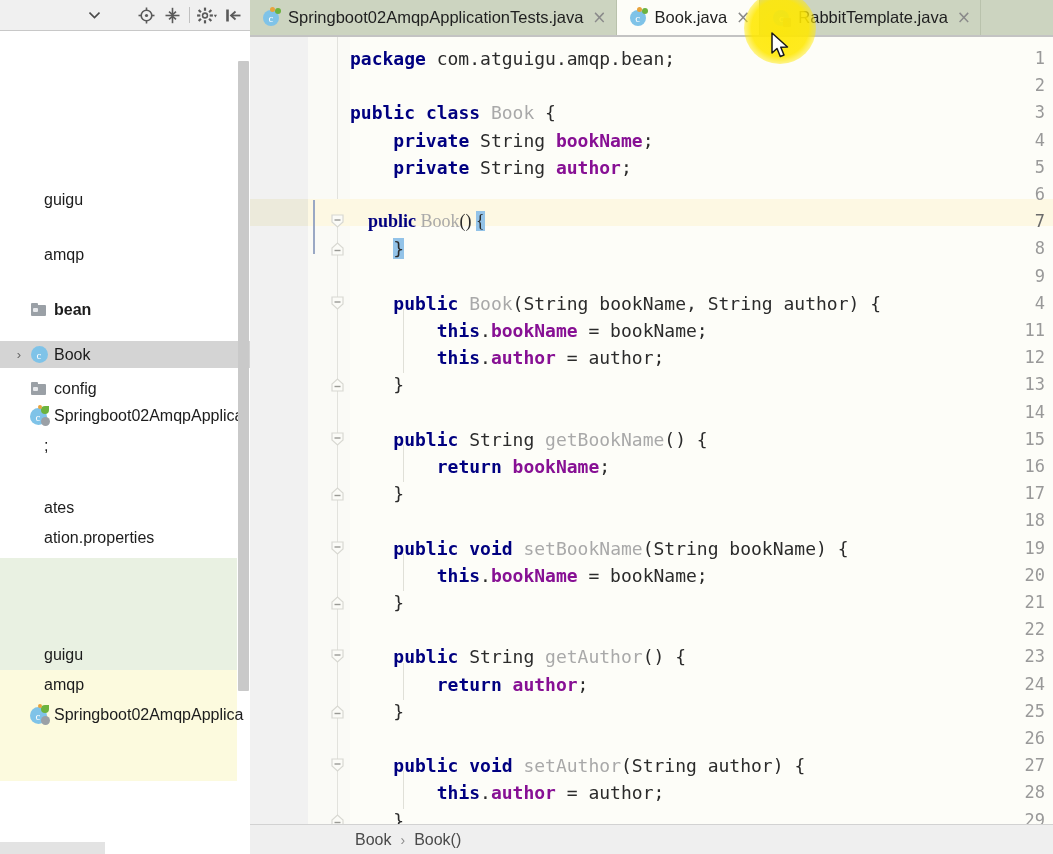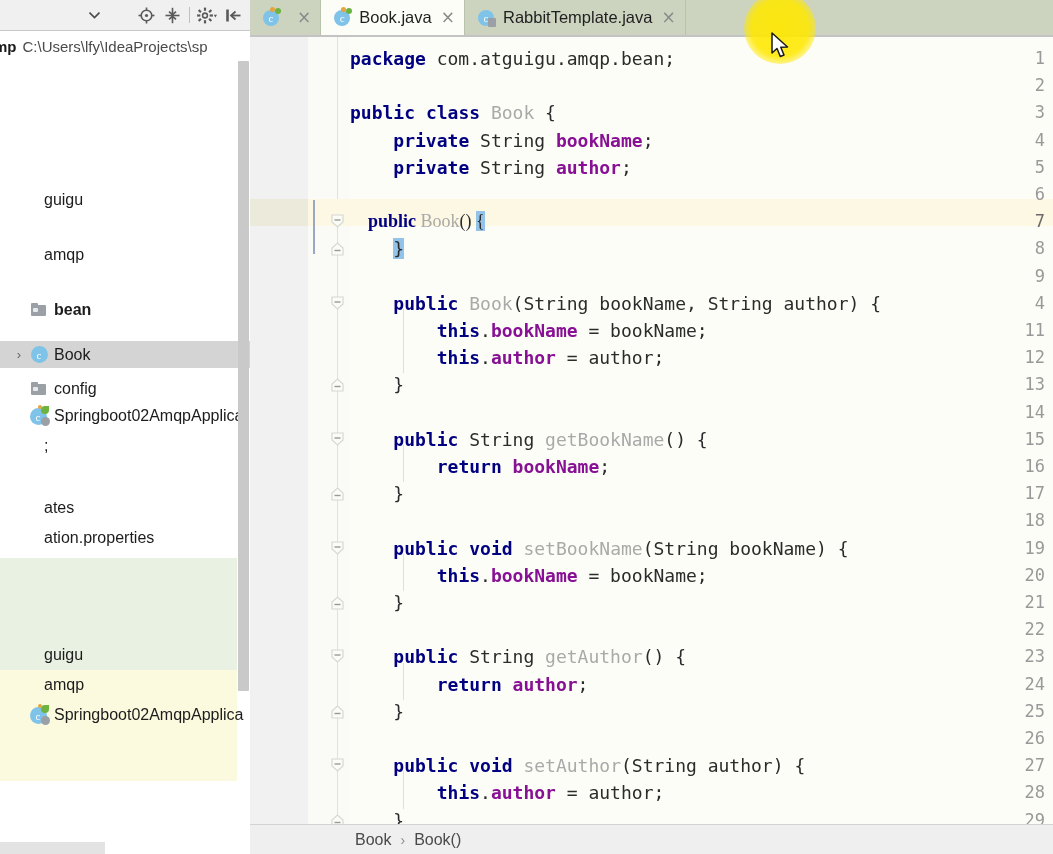--- a/index.html
+++ b/index.html
@@ -306,24 +306,20 @@
       </div>
       <div class="tb-icon">
         <svg width="17" height="17" viewBox="0 0 17 17">
           <rect x="1.2" y="2.5" width="2.6" height="12" fill="#5a5a5a"></rect>
           <line x1="6" y1="8.5" x2="15.5" y2="8.5" stroke="#5a5a5a" stroke-width="1.8"></line>
           <path d="M10.5 4.5 L6 8.5 L10.5 12.5" fill="none" stroke="#5a5a5a" stroke-width="1.8"></path>
         </svg>
       </div>
     </div>
 
-    <div id="path-bar">
-      <span class="mp">mp</span>
-      <span class="pathtext">C:\Users\lfy\IdeaProjects\sp</span>
-    </div>
 
     <div id="tree">
       <div id="tree-highlight-green" style="top:497px; height:112px;"></div>
       <div id="tree-highlight-yellow" style="top:609px; height:111px;"></div>
       <div id="tree-rows">
           <div class="tree-row" style="top: 125px; padding-left: 0px;">
             <span class="t-arrow"></span>
             <span class="t-icon"></span>
             <span class="t-label">guigu</span>
           </div>
@@ -419,20 +415,21 @@
 
     <div id="tabbar">
         <div class="etab">
           <span class="tab-ico">
             <span style="position:relative;display:inline-block;width:19px;height:19px;">
               <span style="position:absolute;left:1px;top:2px;width:16px;height:16px;border-radius:50%;background:#7fc3e8;color:#fff;font-size:11px;display:flex;align-items:center;justify-content:center;font-family:'Liberation Serif',serif;">c</span>
               <span style="position:absolute;right:0;top:0;width:6px;height:6px;background:#6cb33f;border-radius:50%;"></span>
               <span style="position:absolute;right:6px;top:-1px;width:5px;height:5px;background:#e8a33d;border-radius:50%;"></span>
             </span>
           </span>
+          <span>Springboot02AmqpApplicationTests.java</span>
           <span class="tab-close">×</span>
         </div>
         <div class="etab active">
           <span class="tab-ico">
             <span style="position:relative;display:inline-block;width:19px;height:19px;">
               <span style="position:absolute;left:1px;top:2px;width:16px;height:16px;border-radius:50%;background:#7fc3e8;color:#fff;font-size:11px;display:flex;align-items:center;justify-content:center;font-family:'Liberation Serif',serif;">c</span>
               <span style="position:absolute;right:0;top:0;width:6px;height:6px;background:#6cb33f;border-radius:50%;"></span>
               <span style="position:absolute;right:6px;top:-1px;width:5px;height:5px;background:#e8a33d;border-radius:50%;"></span>
             </span>
           </span>

